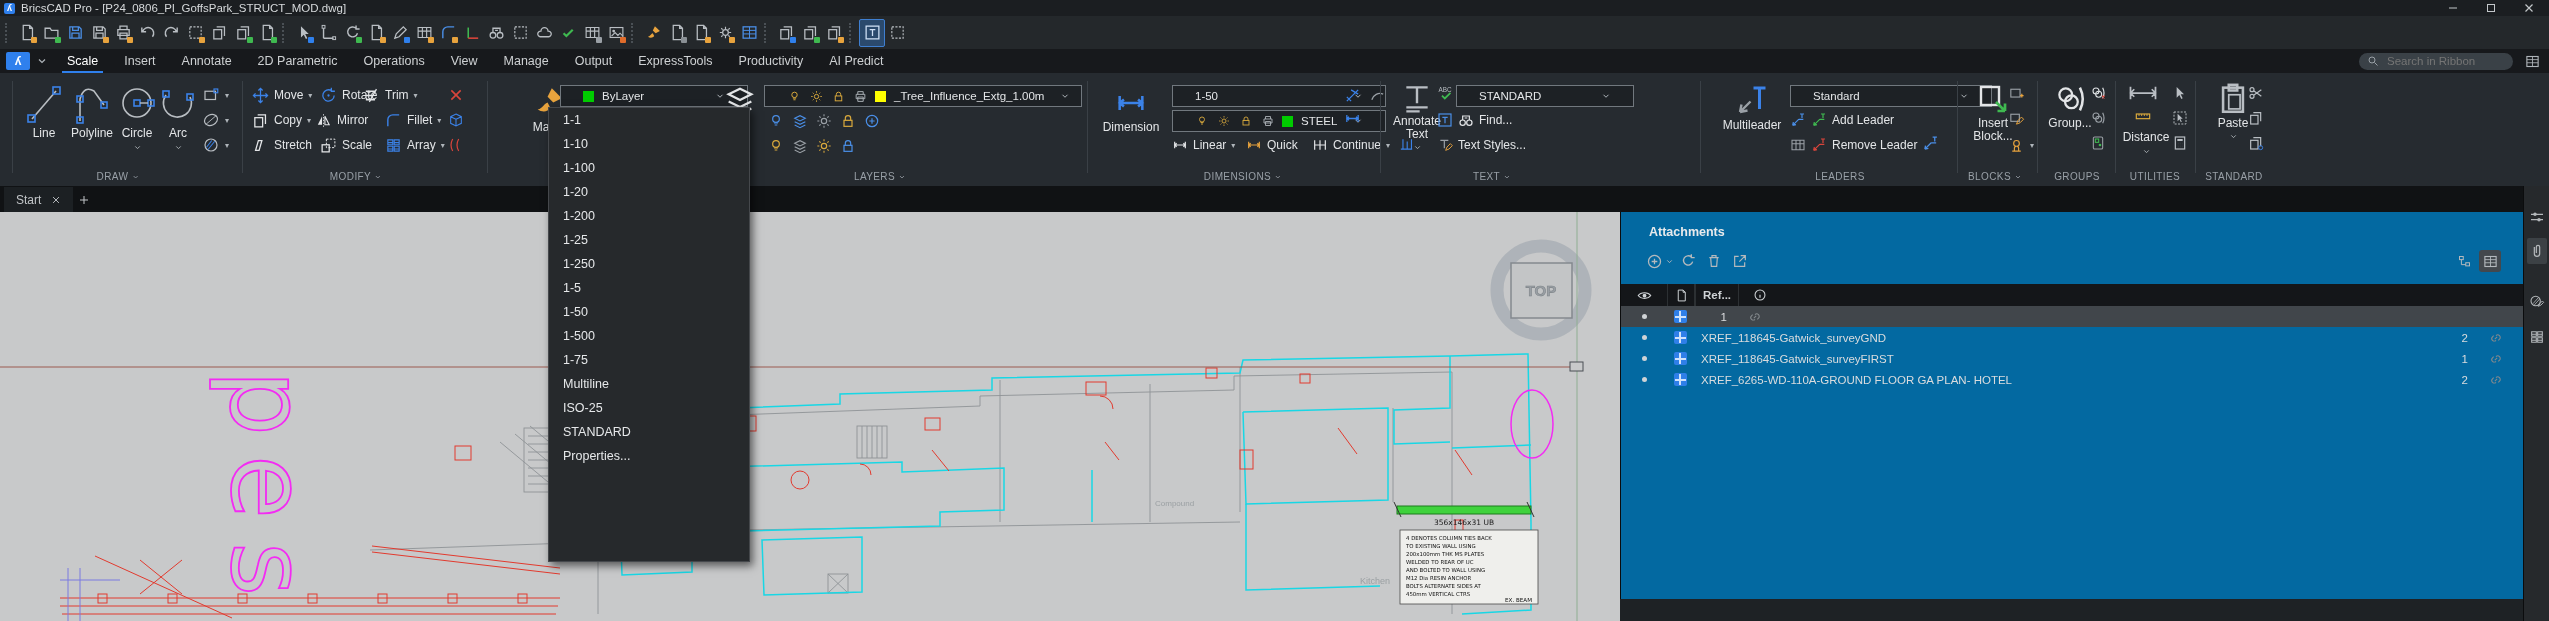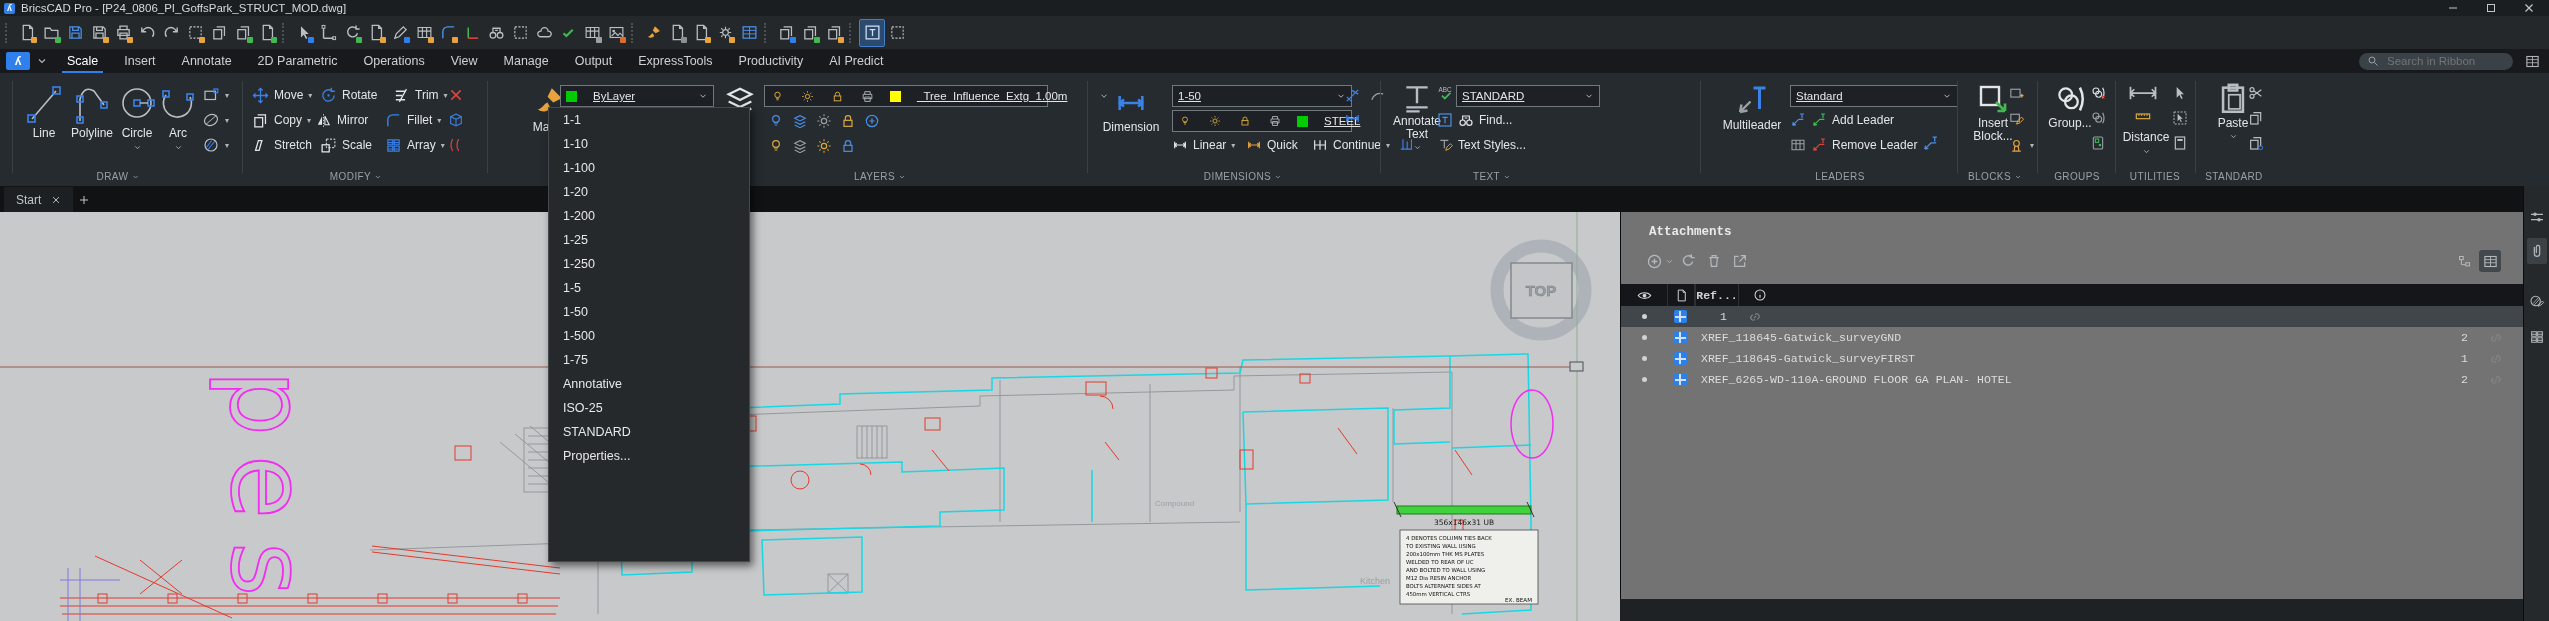--- a/index.html
+++ b/index.html
@@ -39,37 +39,37 @@
   
   #ribbon{position:absolute;left:0;top:73px;width:2549px;height:113px;background:#262b30;border-bottom:1px solid #121416;}
   .gsep{position:absolute;top:8px;height:92px;width:1px;background:#3a4046;}
   .glabel{position:absolute;bottom:4px;font-size:10px;letter-spacing:.4px;color:#99a0a7;
           display:flex;align-items:center;gap:3px;transform:translateX(-50%);}
   .bb{position:absolute;display:flex;flex-direction:column;align-items:center;font-size:12px;color:#e3e5e7;line-height:13px;}
   .sb{position:absolute;display:flex;align-items:center;gap:5px;font-size:12px;color:#e3e5e7;height:20px;white-space:nowrap;}
   .sb svg,.sb .ic{flex:none;}
   .dd{font-size:8px;color:#aeb4b9;}
   .combo{position:absolute;height:20px;background:#1d2125;border:1px solid #71787e;
-         display:flex;align-items:center;gap:16px;padding:0 5px;font-size:11.5px;color:#e3e5e7;white-space:nowrap;text-decoration:underline;}
+         display:flex;align-items:center;gap:8px;padding:0 22px;font-size:11.5px;color:#e3e5e7;white-space:nowrap;}
   .combo .sp{flex:1;}
   .swatch{width:11px;height:11px;flex:none;}
   .tgl{width:14px;height:14px;color:#d9a93c;}
   
   #scale-dropdown{position:absolute;left:548px;top:107px;width:200px;height:453px;background:#26292c;
                   border:1px solid #45484c;box-shadow:3px 4px 8px rgba(0,0,0,.55);z-index:60;}
   .sd-item{height:24px;line-height:24px;padding-left:14px;font-size:12.5px;color:#e6e8ea;}
   
   #doctabs{position:absolute;left:0;top:186px;width:2549px;height:26px;background:#101214;display:flex;align-items:flex-end;}
   .dtab{height:25px;display:flex;align-items:center;gap:10px;padding:0 12px;font-size:12px;}
   .dtab.start{background:#1c2023;color:#c2c5c8;margin-left:4px;justify-content:flex-end;}
   .dtab.active{background:#26292c;color:#f2f3f4;font-weight:bold;}
   .dtab .ic{width:10px;height:10px;color:#b6babd;}
   #newtab-btn{width:22px;height:25px;display:flex;align-items:center;justify-content:center;color:#c2c5c8;}
   
-  #attach{position:absolute;left:1620px;top:212px;width:903px;height:387px;background:#737373;border-left:1px solid #0b0c0d;font-family:Liberation Mono, monospace;}
+  #attach{position:absolute;left:1620px;top:212px;width:903px;height:387px;background:#0369a1;border-left:1px solid #0b0c0d;}
   #attach-title{position:absolute;left:28px;top:13px;font-size:12.5px;font-weight:bold;color:#e8eaec;}
   .atb{position:absolute;top:40px;width:18px;height:18px;color:#b4b9bd;}
   .at-toggle{position:absolute;top:38px;width:22px;height:22px;color:#b4b9bd;display:flex;align-items:center;justify-content:center;border-radius:3px;}
   .at-toggle.active{background:#43484d;}
   #at-header{position:absolute;left:0;top:72px;width:903px;height:22px;background:#141619;display:flex;align-items:center;
              font-size:11.5px;font-weight:bold;color:#cfd3d6;}
   .hcol{display:flex;align-items:center;justify-content:center;height:100%;}
   .hdiv{width:1px;height:100%;background:#2c3033;}
   .arow{position:absolute;left:0;width:903px;height:21px;display:flex;align-items:center;font-size:11.5px;color:#dadcde;}
   .arow.selected{background:#41464b;}
@@ -685,21 +685,21 @@
         <span class="dd">▾</span>
       </div>
     <div class="sb" style="left:320px;top:12px">
         <span class="ic" style="color:#3b82e8">
           <svg width="17" height="17" viewBox="0 0 24 24">
             <use href="#s-rotate"></use>
           </svg>
         </span>
         <span>Rotate</span>
       </div>
-    <div class="sb" style="left:393px;top:12px">
+    <div class="sb" style="left:363px;top:12px">
         <span class="ic">
           <svg width="17" height="17" viewBox="0 0 24 24">
             <use href="#s-trim"></use>
           </svg>
         </span>
         <span>Trim</span>
         <span class="dd">▾</span>
       </div>
     <div class="sb" style="left:448px;top:12px">
         <span class="ic" style="color:#d9453b">
@@ -1527,19 +1527,19 @@
     <div class="sd-item">1-10</div>
     <div class="sd-item">1-100</div>
     <div class="sd-item">1-20</div>
     <div class="sd-item">1-200</div>
     <div class="sd-item">1-25</div>
     <div class="sd-item">1-250</div>
     <div class="sd-item">1-5</div>
     <div class="sd-item">1-50</div>
     <div class="sd-item">1-500</div>
     <div class="sd-item">1-75</div>
-    <div class="sd-item">Annotative</div>
+    <div class="sd-item">Multiline</div>
     <div class="sd-item">ISO-25</div>
     <div class="sd-item">STANDARD</div>
     <div class="sd-item">Properties...</div>
   </div>
 
 </div>
 
 </body></html>

